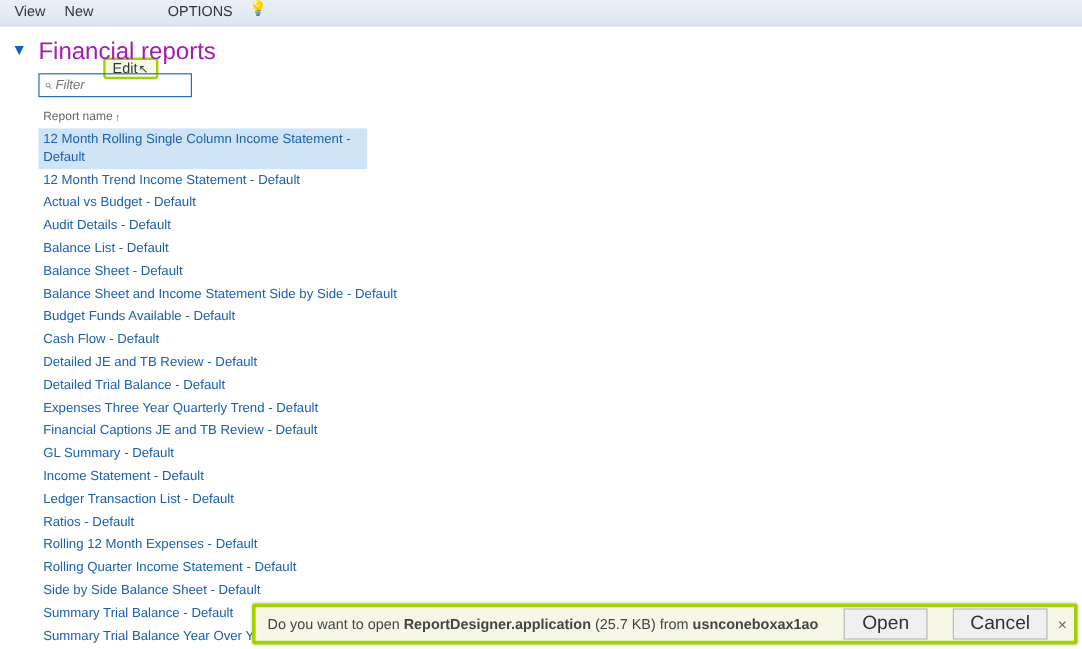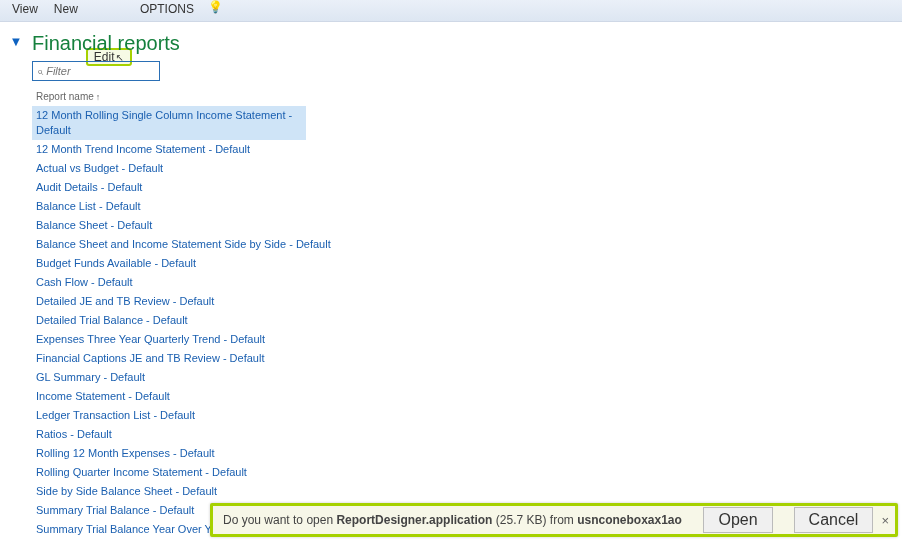--- a/index.html
+++ b/index.html
@@ -57,21 +57,21 @@
     color: #0e62c0;
     font-size: 13px;
   }
   .main-col {
     flex: 1;
     padding-left: 6px;
   }
   .page-title {
     font-size: 20px;
     font-weight: 300;
-    color: #15803d;
+    color: #a21caf;
     margin: 4px 0 6px 0;
   }
   .filter-box {
     display: flex;
     align-items: center;
     border: 1px solid #2a6fb5;
     width: 128px;
     height: 20px;
     padding: 0 4px;
     margin-bottom: 8px;

